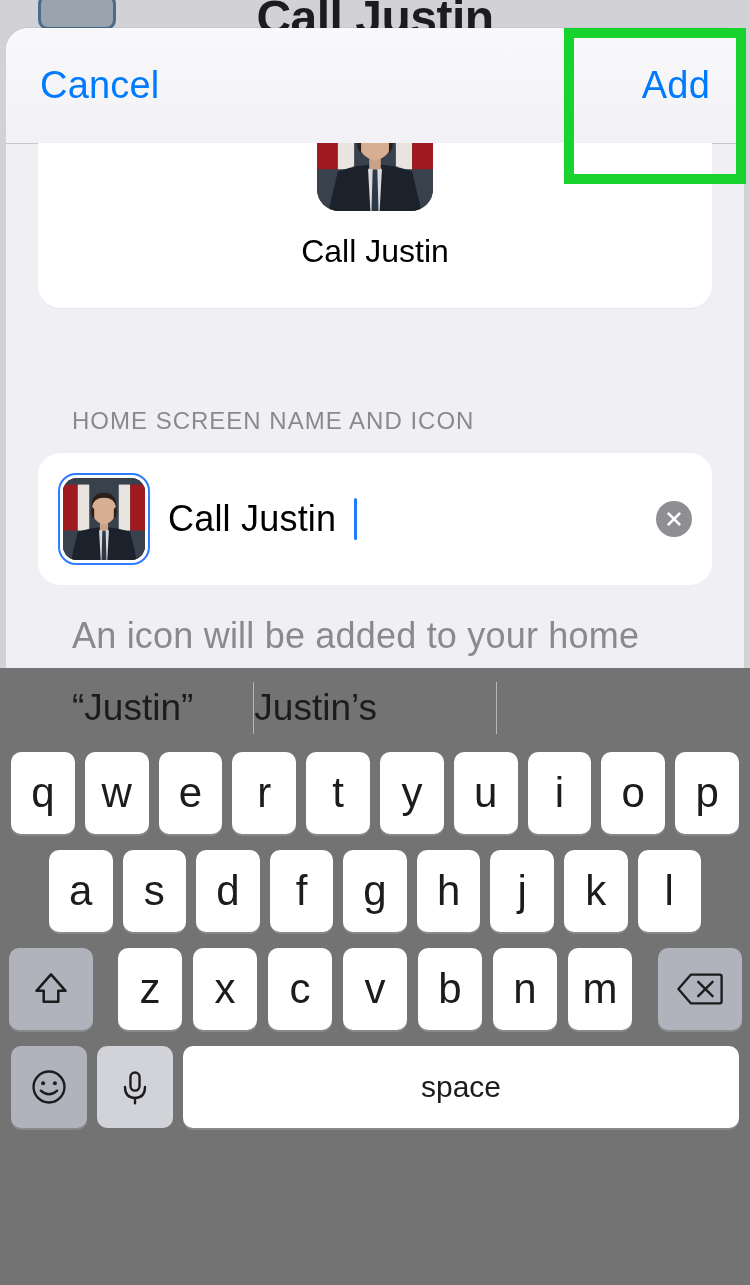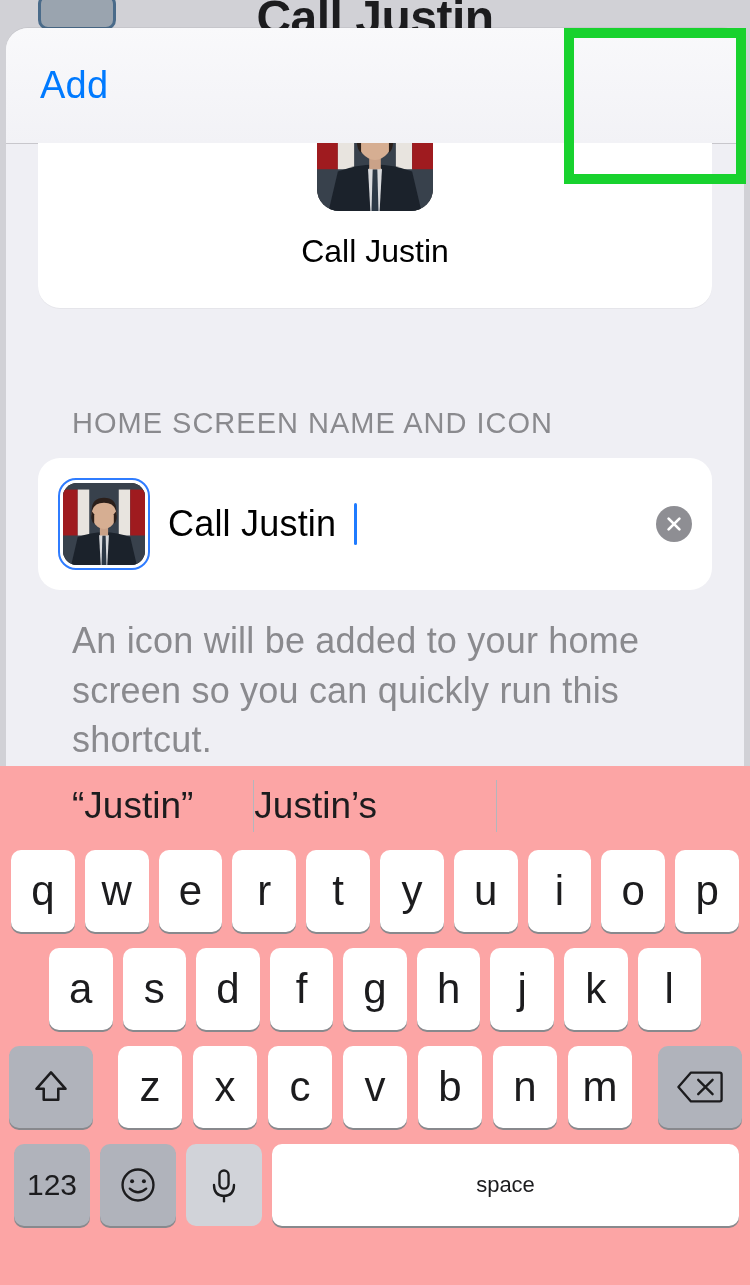--- a/index.html
+++ b/index.html
@@ -57,21 +57,21 @@
     border-radius:0 0 22px 22px;
     margin:0 auto 22px;
     overflow:hidden; background:#222;
     display:flex; align-items:flex-end; justify-content:center;
     position:relative;
   }
   .app-icon svg { display:block; }
   .preview-label { font-size:32px; color:#000; font-weight:400; }
 
   .section-header {
-    font-size:29px; color:#8a8a8e; letter-spacing:1px;
+    font-size:24px; color:#8a8a8e; letter-spacing:1px;
     padding:0 66px; margin-top:98px; margin-bottom:18px;
     font-weight:400;
   }
 
   .name-row {
     background:#fff; border-radius:22px;
     margin:0 32px; height:132px;
     display:flex; align-items:center; padding:0 20px 0 20px;
   }
   .icon-select {
@@ -110,22 +110,22 @@
   }
 
   
   .highlight {
     position:absolute; border:10px solid #18d22e;
     pointer-events:none; z-index:50;
   }
 
   
   .keyboard {
-    position:absolute; left:0; right:0; bottom:0; height:519px;
-    background:#fca5a5; z-index:20;
+    position:absolute; left:0; right:0; bottom:0; height:617px;
+    background:#737373; z-index:20;
   }
   .suggest {
     height:80px; display:flex; align-items:center;
     padding:0 12px;
   }
   .suggest .cell {
     flex:1 1 33.33%; 
     font-size:37px; color:#1c1c1e; position:relative;
   }
   .suggest .cell.first { text-align:center; }
@@ -142,21 +142,21 @@
   }
   .krow.r2 { padding:0 44px; }
   .krow.r3 { }
   .key.special { background:#b0b3bb; }
   .key.shift { flex:0 0 84px; margin-left:8px; margin-right:20px; }
   .key.bksp { flex:0 0 84px; margin-right:8px; margin-left:20px; }
   .krow.r4 { margin-bottom:0; }
   .key.k123 { flex:0 0 76px; font-size:30px; margin-left:8px;}
   .key.emoji { flex:0 0 76px; }
   .key.mic { flex:0 0 76px; background:#d1d3d9; box-shadow:none; }
-  .key.space { flex:1 1 auto; font-size:22px; }
+  .key.space { flex:1 1 auto; font-size:30px; }
   .key.return { flex:0 0 174px; font-size:30px; margin-right:8px;}
   .krow.r3 .key.letter { flex:0 0 64px; margin:0 5.5px;}
   .krow.r3 { justify-content:center; }
   .krow.r3 .key.shift, .krow.r3 .key.bksp { flex:0 0 84px; }
 </style>
 </head>
 <body>
 
 <svg width="0" height="0" style="position:absolute">
   <symbol id="portrait" viewBox="0 0 100 100">
@@ -198,20 +198,21 @@
     <path d="M11 22 Q11 34 22 34 Q33 34 33 22" fill="none" stroke="#1c1c1e" stroke-width="2.6" stroke-linecap="round"></path>
     <line x1="22" y1="34" x2="22" y2="40" stroke="#1c1c1e" stroke-width="2.6" stroke-linecap="round"></line>
   </symbol>
 </svg>
 
 <div class="ghost-chip"></div>
 <div class="ghost-title">Call Justin</div>
 
 <div class="sheet">
   <div class="navbar">
+    <div class="navbtn">Cancel</div>
     <div class="navbtn add">Add</div>
   </div>
 
   <div class="preview-card">
     <div class="app-icon">
       <svg width="116" height="116" style="margin-top:-48px">
           <use href="#portrait"></use>
         </svg>
     </div>
     <div class="preview-label">Call Justin</div>
@@ -289,21 +290,20 @@
       <div class="key letter">n</div>
       <div class="key letter">m</div>
       <div class="key special bksp">
         <svg width="48" height="36">
           <use href="#bksp-icon"></use>
         </svg>
       </div>
     </div>
 
   <div class="krow r4">
-    <div class="key special k123">123</div>
     <div class="key special emoji">
       <svg width="40" height="40">
           <use href="#emoji-icon"></use>
         </svg>
     </div>
     <div class="key mic">
       <svg width="40" height="40">
           <use href="#mic-icon"></use>
         </svg>
     </div>

